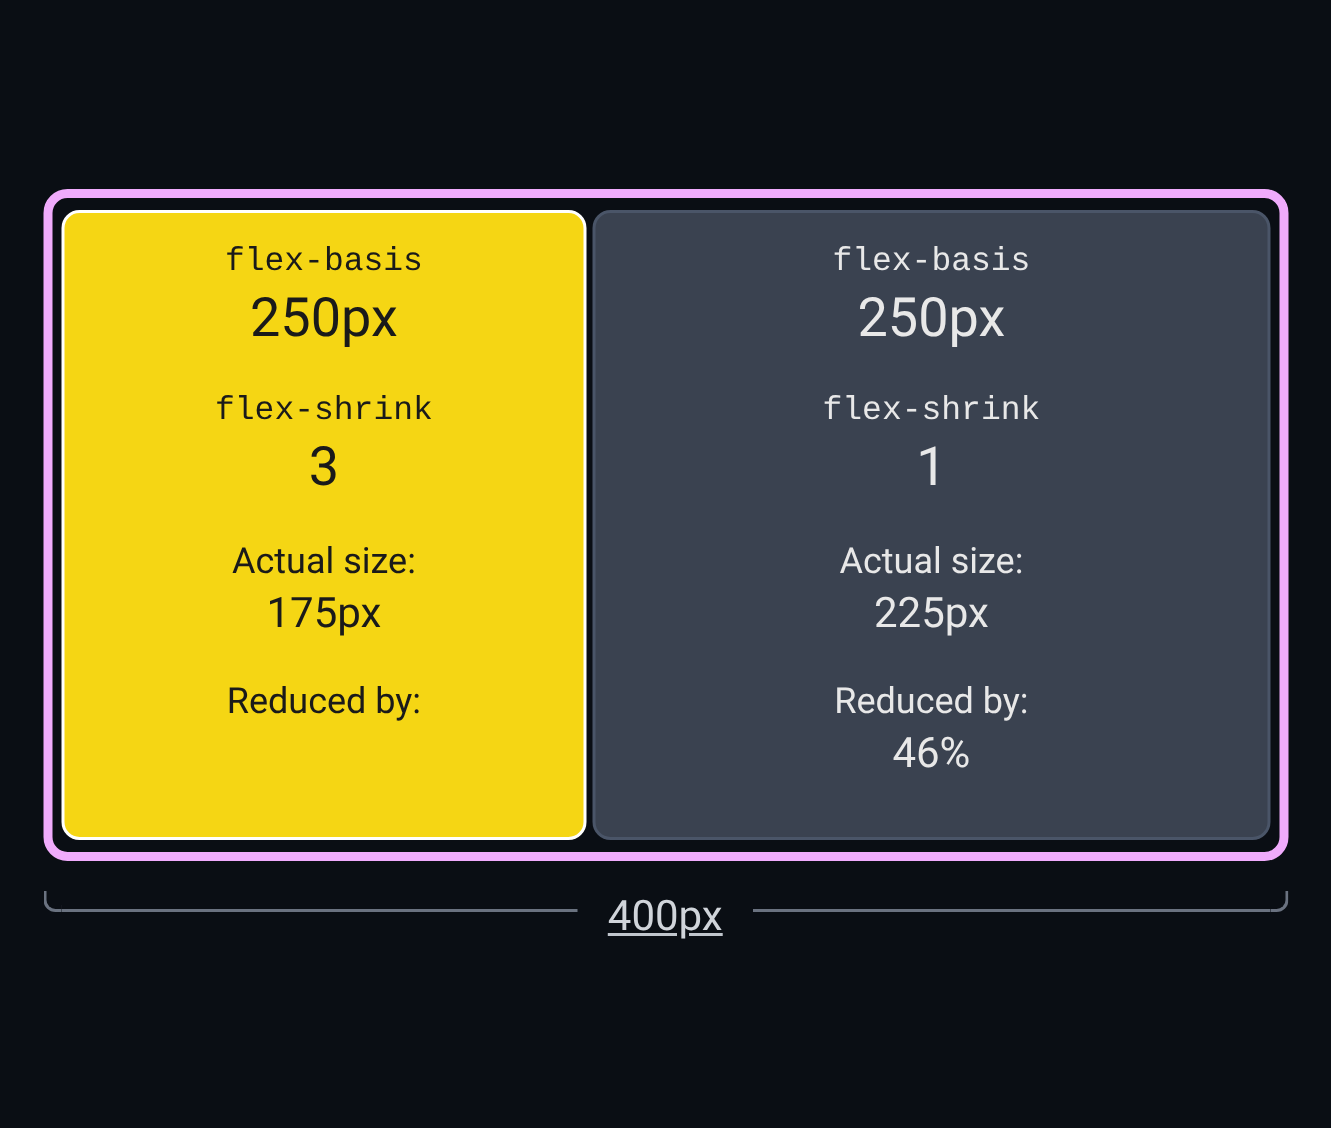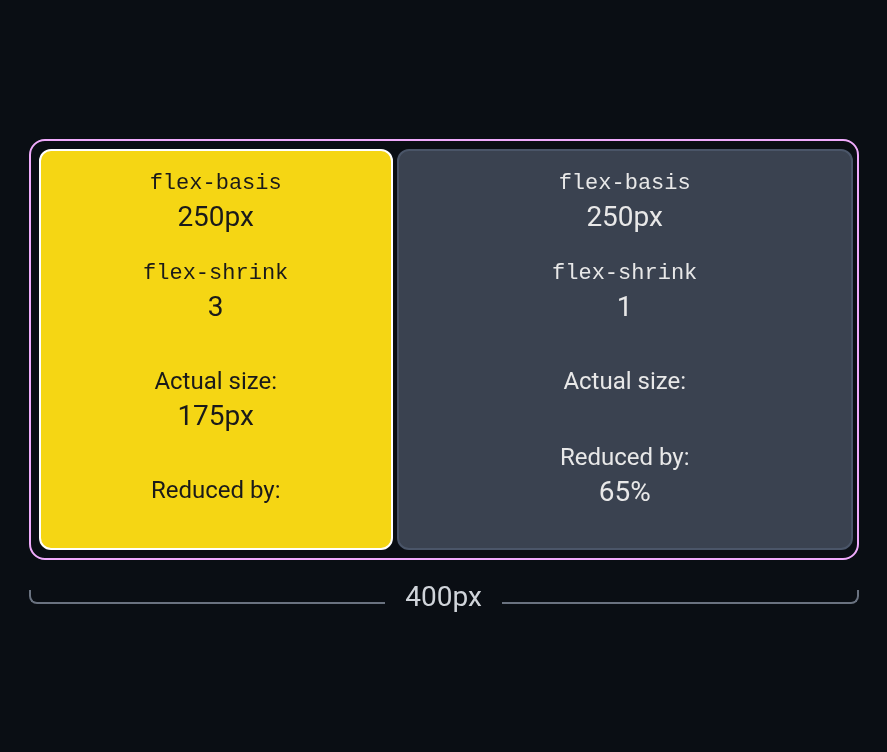--- a/index.html
+++ b/index.html
@@ -19,25 +19,26 @@
     }
     
     .diagram-wrapper {
       display: flex;
       flex-direction: column;
       align-items: center;
     }
     
     .flex-container {
       display: flex;
-      border: 2px solid #f0abfc;
+      border: 6px solid #f0abfc;
       border-radius: 16px;
       padding: 8px;
       width: 830px;
       gap: 4px;
+      justify-content: center;
     }
     
     .flex-item {
       border-radius: 12px;
       padding: 20px 10px 40px;
       display: flex;
       flex-direction: column;
       align-items: center;
       gap: 28px;
     }
@@ -60,41 +61,41 @@
       text-align: center;
     }
     
     .property-label {
       font-family: "SF Mono", Monaco, "Courier New", monospace;
       font-size: 22px;
       margin-bottom: 4px;
     }
     
     .property-value {
-      font-size: 28px;
+      font-size: 36px;
       font-weight: 400;
     }
     
     .stat-label {
       font-size: 24px;
       margin-bottom: 4px;
-      margin-top: 16px;
     }
     
     .stat-value {
       font-size: 28px;
       font-weight: 400;
     }
     
     .width-indicator {
       display: flex;
-      align-items: center;
+      align-items: flex-start;
       width: 830px;
       margin-top: 20px;
       color: #c0c5cc;
+      text-decoration: underline;
     }
     
     .width-bracket-left,
     .width-bracket-right {
       width: 12px;
       display: flex;
       flex-direction: column;
     }
     
     .width-bracket-left .bracket-top {
@@ -152,24 +153,25 @@
       <div class="property-group">
         <div class="property-label">flex-basis</div>
         <div class="property-value">250px</div>
       </div>
       <div class="property-group">
         <div class="property-label">flex-shrink</div>
         <div class="property-value">1</div>
       </div>
       <div class="property-group">
         <div class="stat-label">Actual size:</div>
+        <div class="stat-value">225px</div>
       </div>
       <div class="property-group">
         <div class="stat-label">Reduced by:</div>
-        <div class="stat-value">65%</div>
+        <div class="stat-value">46%</div>
       </div>
     </div>
 
   </div>
 
   <div class="width-indicator">
     <div class="width-bracket-left">
       <div class="bracket-top"></div>
     </div>
     <div class="width-line"></div>

